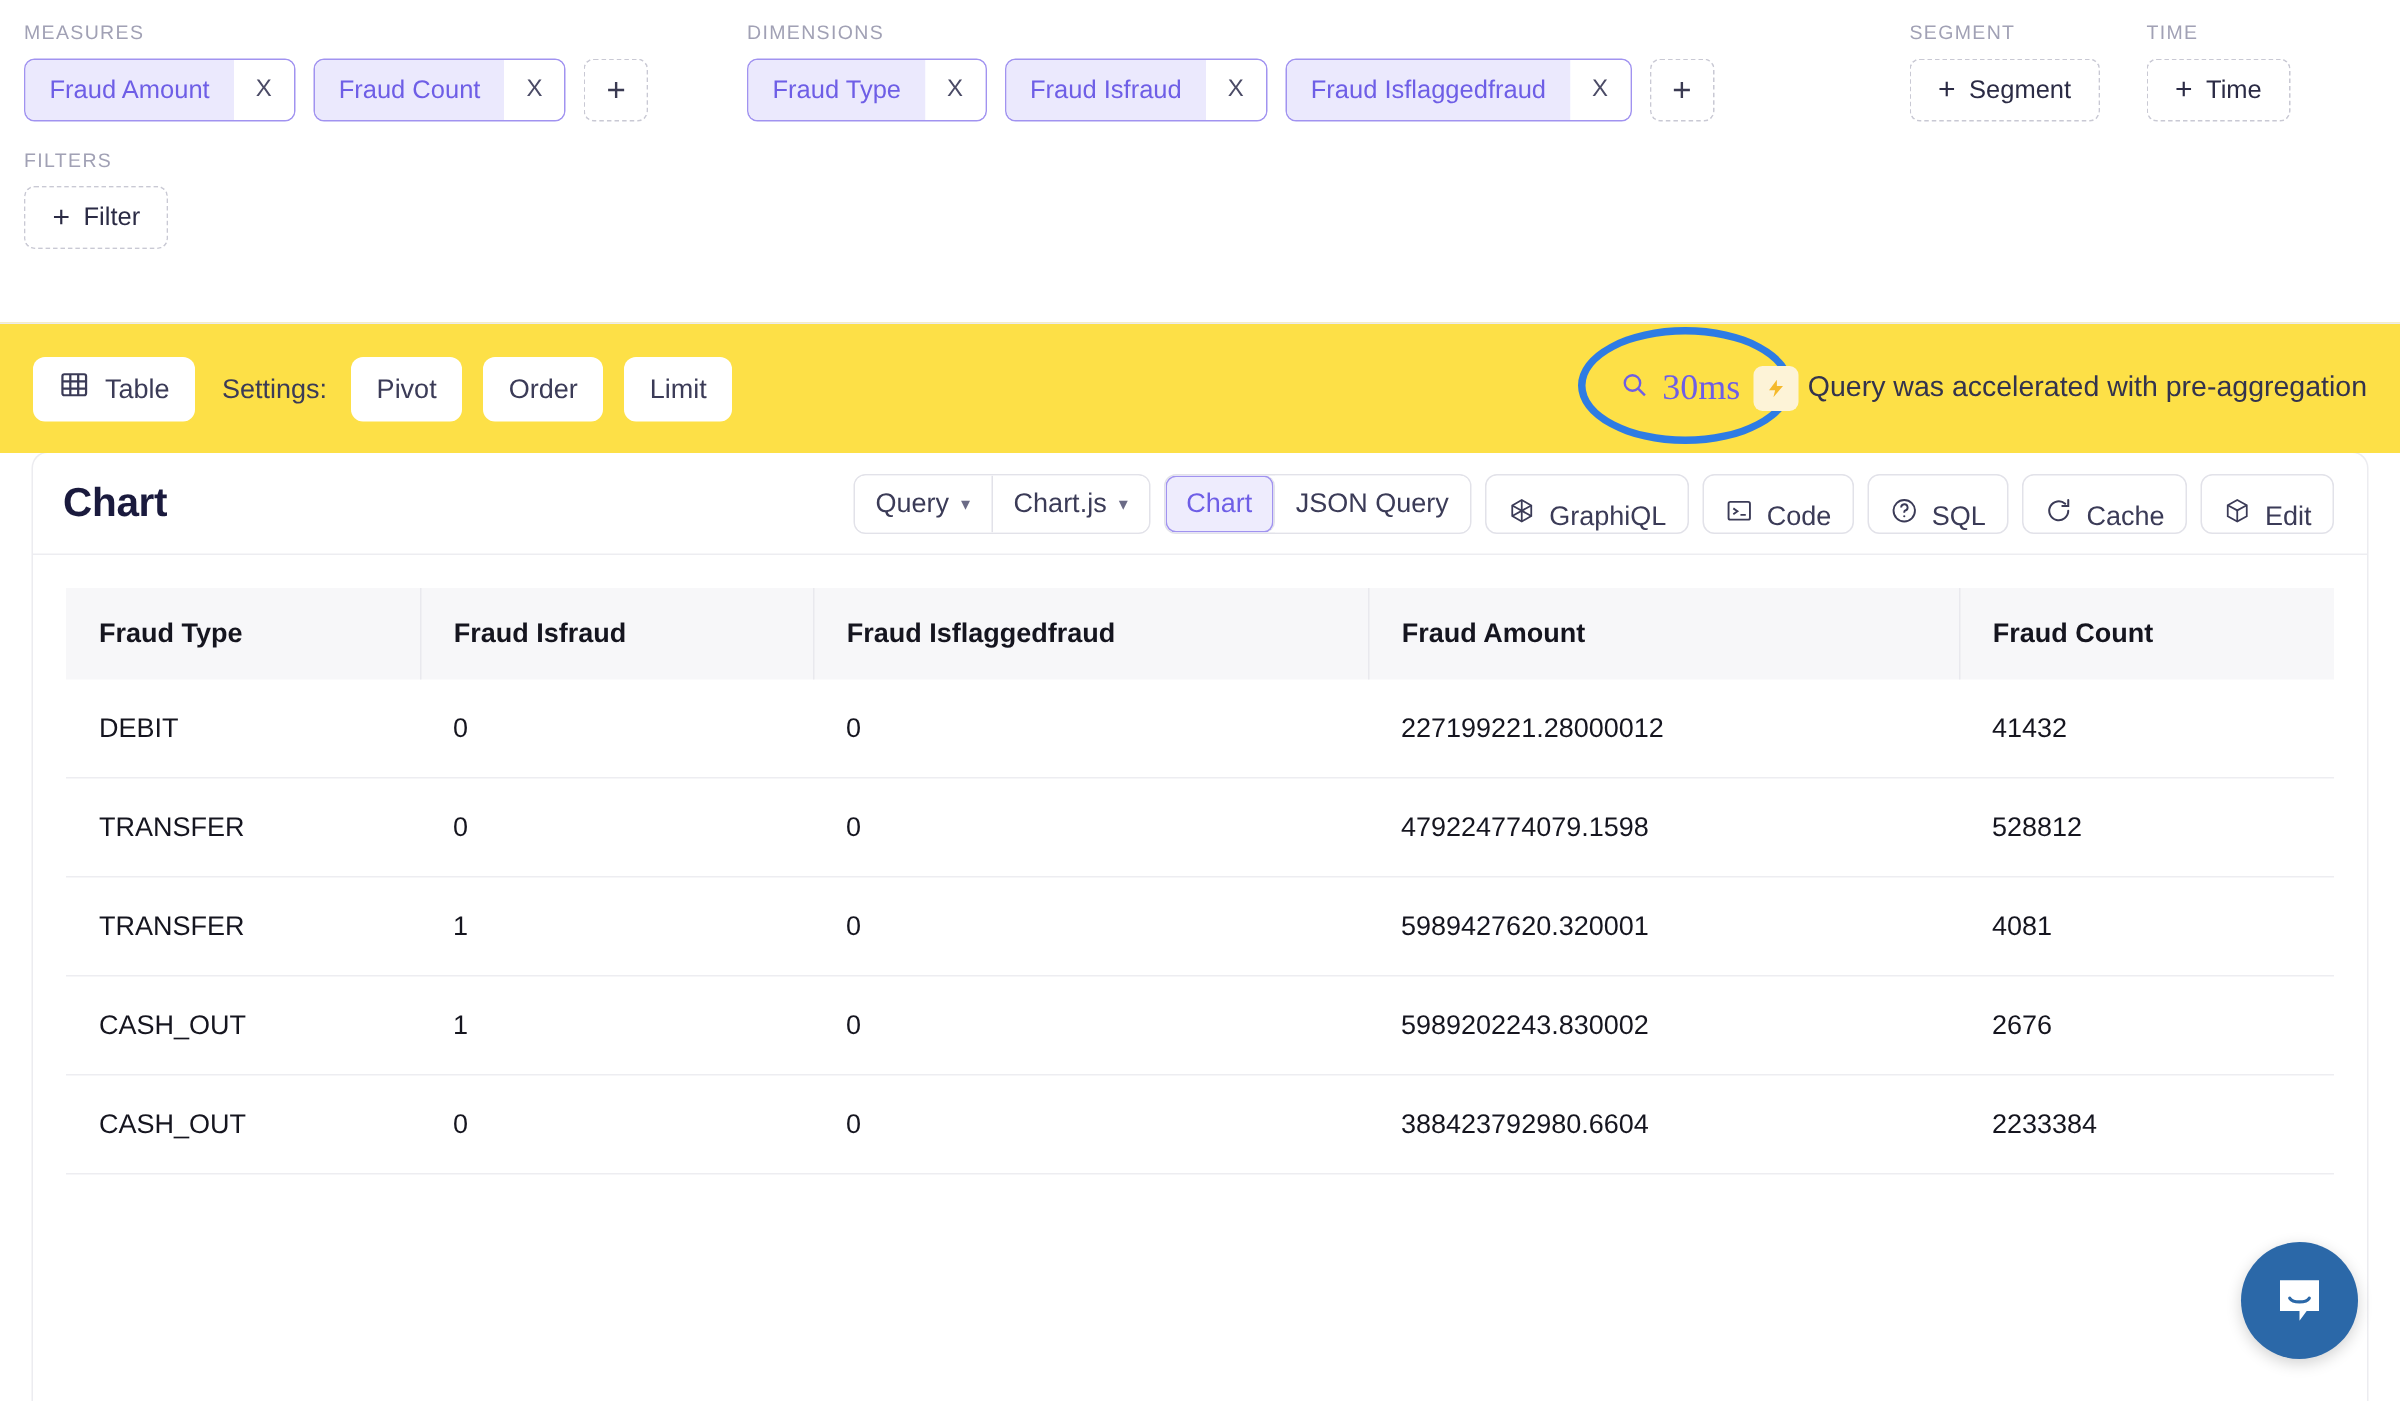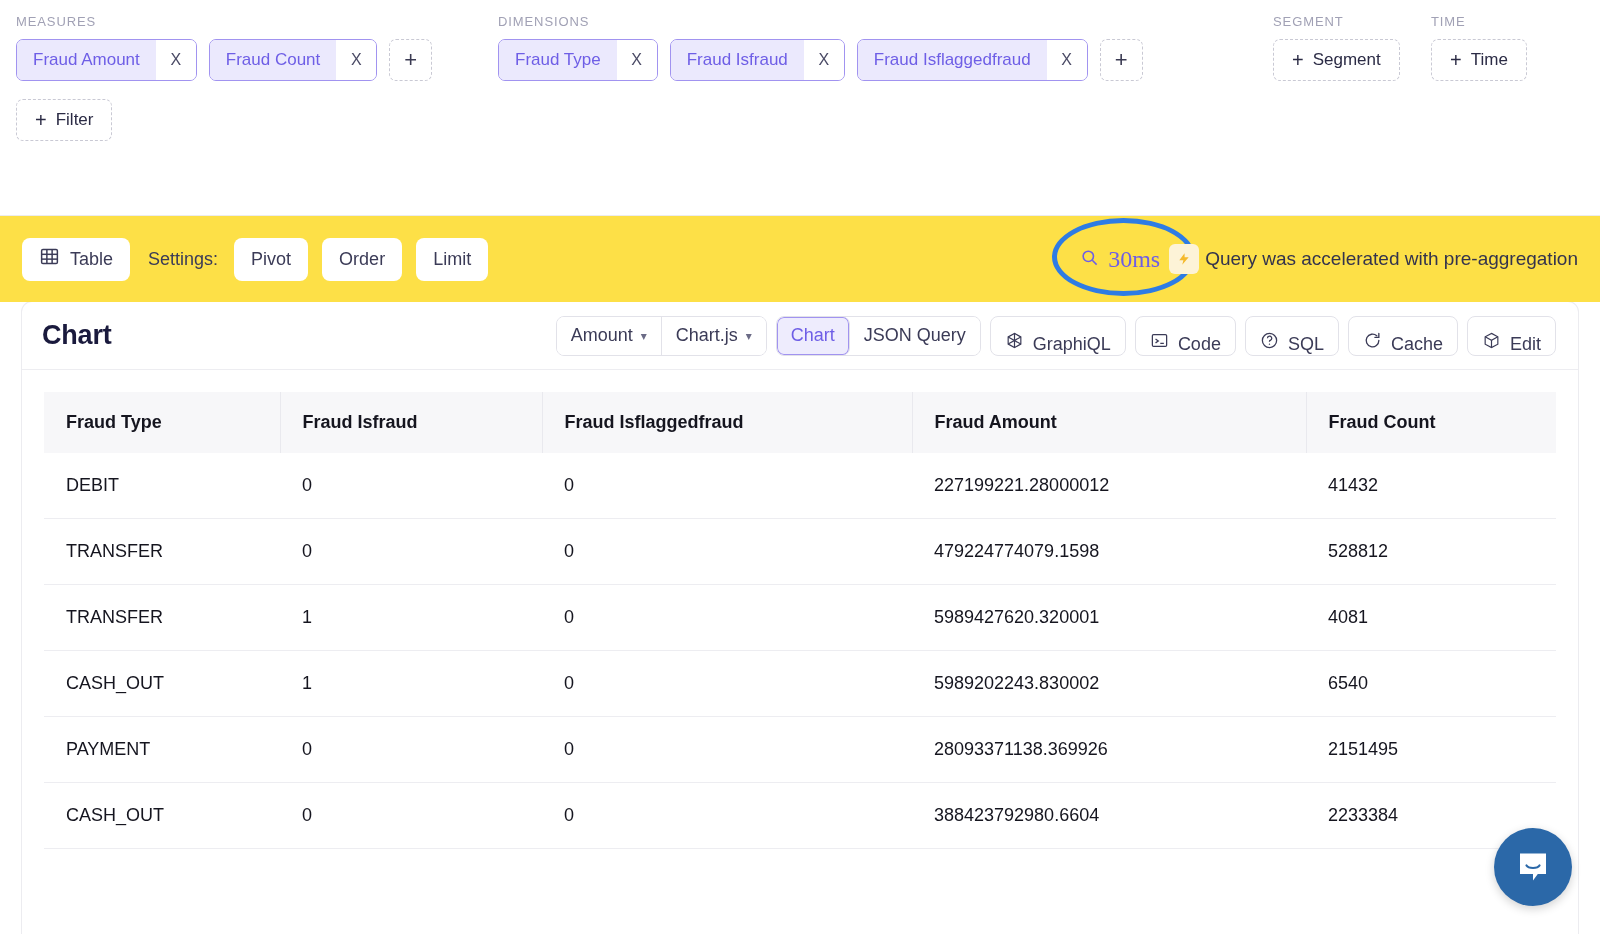--- a/index.html
+++ b/index.html
@@ -320,20 +320,21 @@
       <div class="section-label">TIME</div>
       <div class="add-wide">
         <span class="plus">+</span>
         <span>Time</span>
       </div>
     </div>
 
   </div>
 
   <div class="filters-block">
+    <div class="section-label">FILTERS</div>
     <div class="add-wide">
       <span class="plus">+</span>
       <span>Filter</span>
     </div>
   </div>
 </div>
 
 <div class="settings-strip">
   <div class="pill">
     <span>
@@ -372,21 +373,21 @@
   </div>
 </div>
 
 <div class="card">
   <div class="card-head">
     <span class="card-title">Chart</span>
     <div class="head-tools">
 
       <div class="seg-group">
         <div class="seg">
-          <span>Amount</span>
+          <span>Query</span>
           <span class="caret">▾</span>
         </div>
         <div class="seg">
           <span>Chart.js</span>
           <span class="caret">▾</span>
         </div>
       </div>
 
       <div class="seg-group">
         <div class="seg active">Chart</div>
@@ -482,28 +483,21 @@
           <td>1</td>
           <td>0</td>
           <td>5989427620.320001</td>
           <td>4081</td>
         </tr>
         <tr>
           <td>CASH_OUT</td>
           <td>1</td>
           <td>0</td>
           <td>5989202243.830002</td>
-          <td>6540</td>
-        </tr>
-        <tr>
-          <td>PAYMENT</td>
-          <td>0</td>
-          <td>0</td>
-          <td>28093371138.369926</td>
-          <td>2151495</td>
+          <td>2676</td>
         </tr>
         <tr>
           <td>CASH_OUT</td>
           <td>0</td>
           <td>0</td>
           <td>388423792980.6604</td>
           <td>2233384</td>
         </tr>
       </tbody>
     </table>

